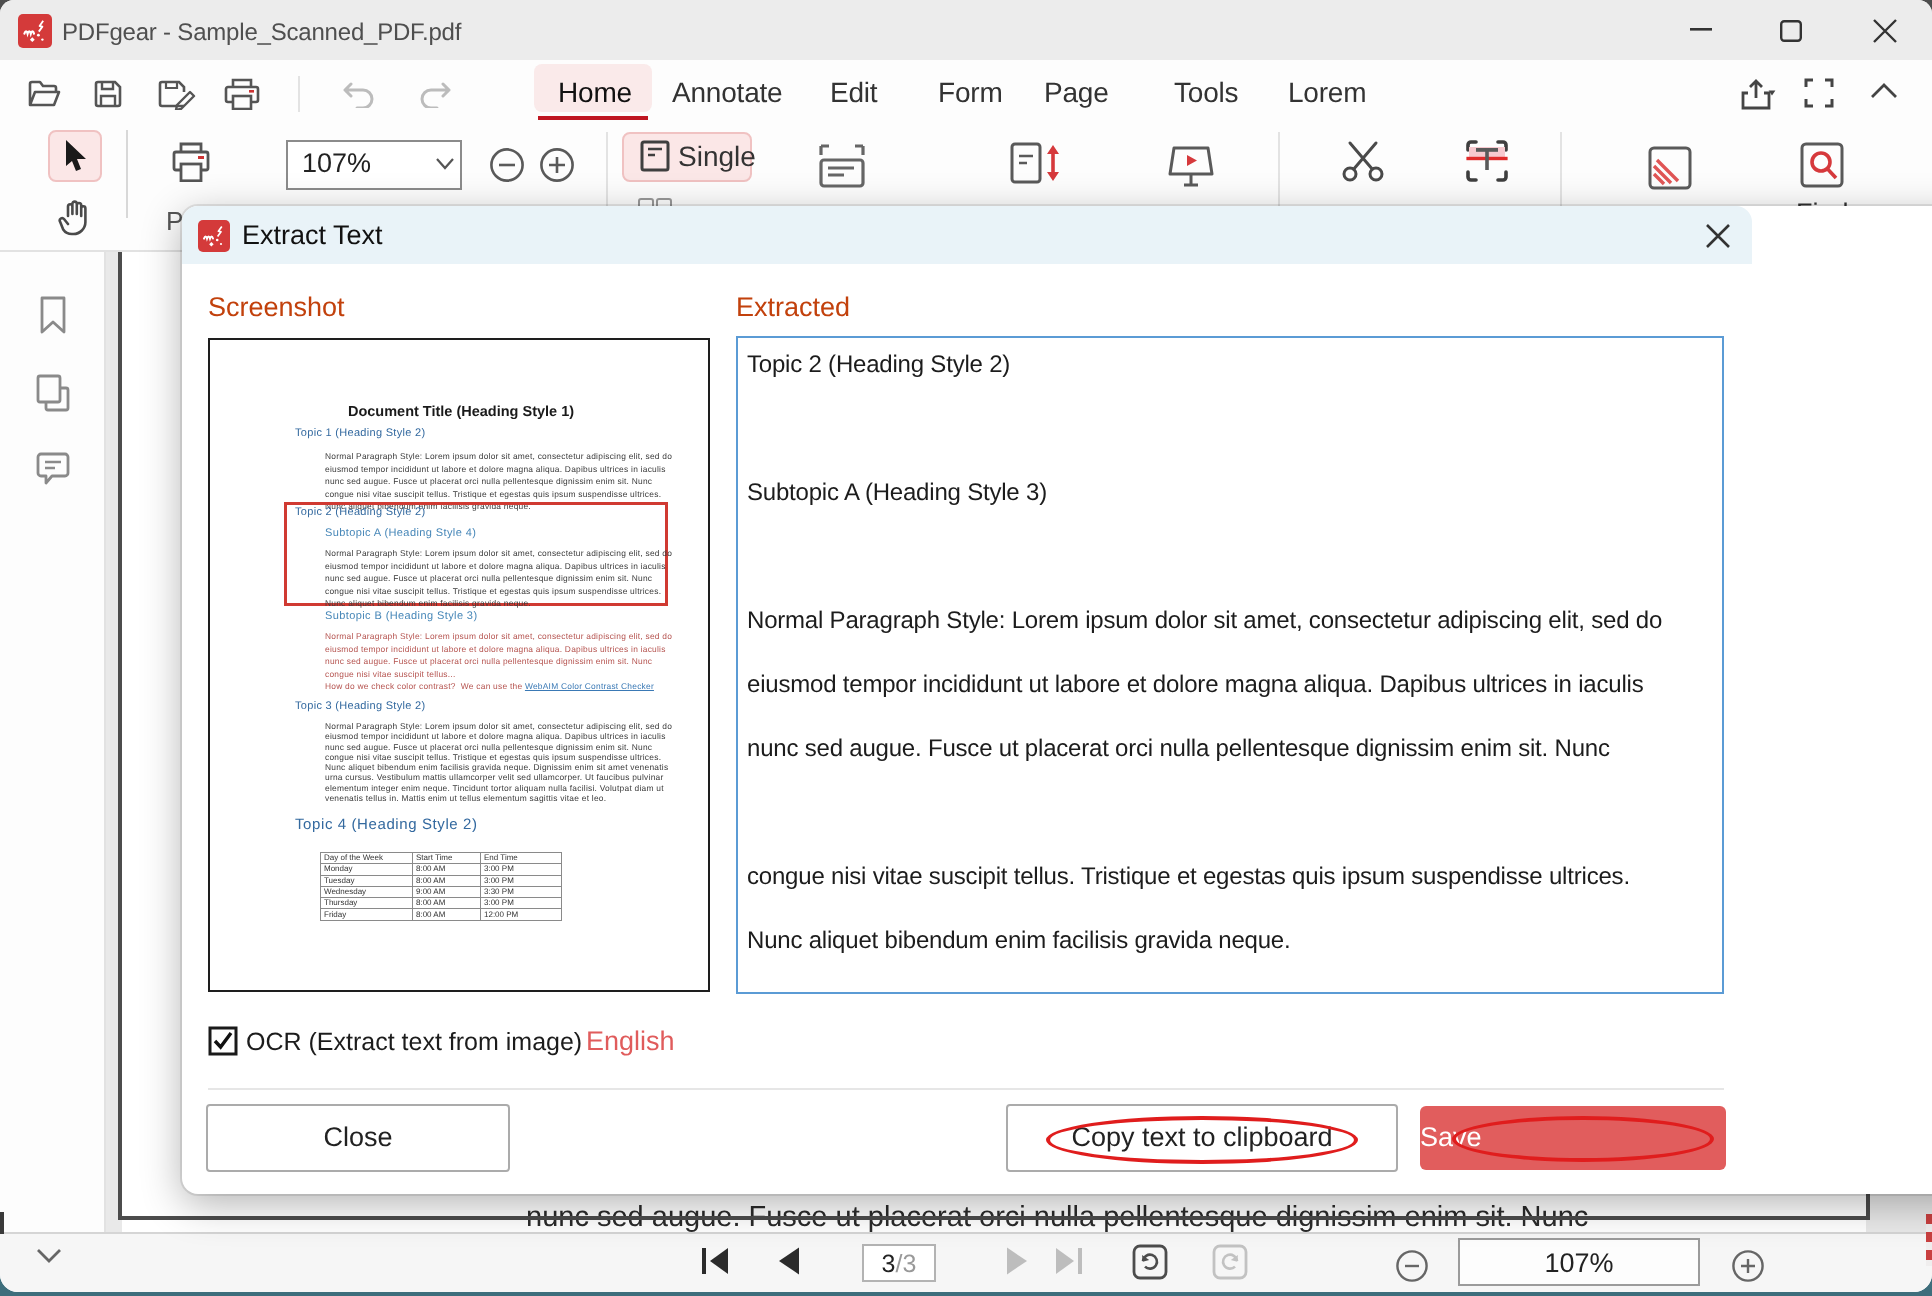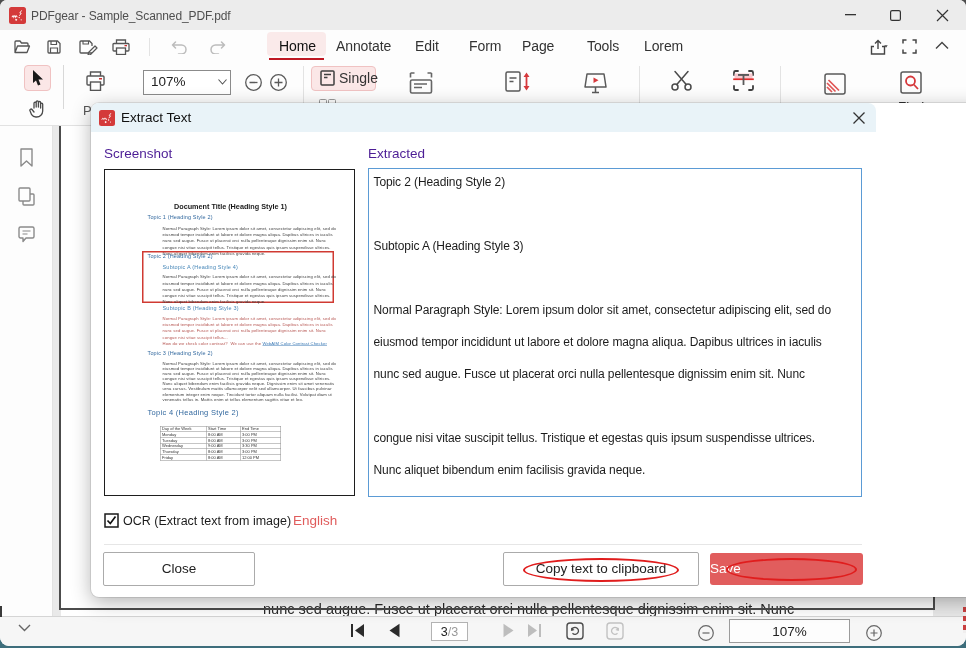--- a/index.html
+++ b/index.html
@@ -31,21 +31,21 @@
 #bottombar { position:absolute; left:0; top:616px; width:966px; height:30px; background:#f6f6f6; border-top:1px solid #d5d5d5; }
 
 .fab { position:absolute; width:39px; height:39px; border-radius:50%; }
 #fab-blue { left:898px; top:163px; background:#2b84da; }
 #fab-red { left:897px; top:547px; background:#e45252; }
 
 #dialog { position:absolute; left:91px; top:103px; width:922px; height:494px; background:#fff; border-radius:8px; box-shadow:0 5px 20px rgba(0,0,0,0.30), 0 0 0 1px rgba(0,0,0,0.09); }
 #dlghead { position:absolute; left:0; top:0; width:785px; height:29px; background:#e9f3f8; border-radius:8px 8px 0 0; }
 #dlghead .logo { position:absolute; left:8px; top:7px; width:16px; height:16px; }
 #dlghead .t { position:absolute; left:30px; top:7px; font-size:13.5px; color:#111; }
-.dlglabel { position:absolute; top:43px; font-size:13.5px; color:#4c1d95;text-align:center; }
+.dlglabel { position:absolute; top:43px; font-size:13.5px; color:#c2410c;text-align:center; }
 #shotbox { position:absolute; left:13px; top:66px; width:251px; height:327px; background:#fff; border:1.6px solid #1e1e1e; overflow:hidden; }
 #extbox { position:absolute; left:277px; top:65px; width:494px; height:329px; border:1px solid #5b9bd5; overflow:hidden; }
 #extbox .tx { position:absolute; left:4.5px; top:-3px; width:482px; font-size:12px; letter-spacing:-0.1px; line-height:32px; color:#1c1c1c; white-space:pre; }
 #ocrrow { position:absolute; left:13px; top:410px; height:16px; }
 #thumb { position:absolute; left:0; top:0; width:502px; height:654px; transform:scale(0.5); transform-origin:0 0; }
 .th2 { position:absolute; font-size:11px; letter-spacing:0.3px; color:#33699f; white-space:nowrap; }
 .th3 { position:absolute; font-size:11px; letter-spacing:0.4px; color:#4787b8; white-space:nowrap; }
 .tbody { position:absolute; font-size:8.4px; letter-spacing:0.25px; line-height:12.6px; color:#3a3a3a; white-space:pre; }
 .tred { color:#b5534f; }
 .tb3 { line-height:10.3px; }

